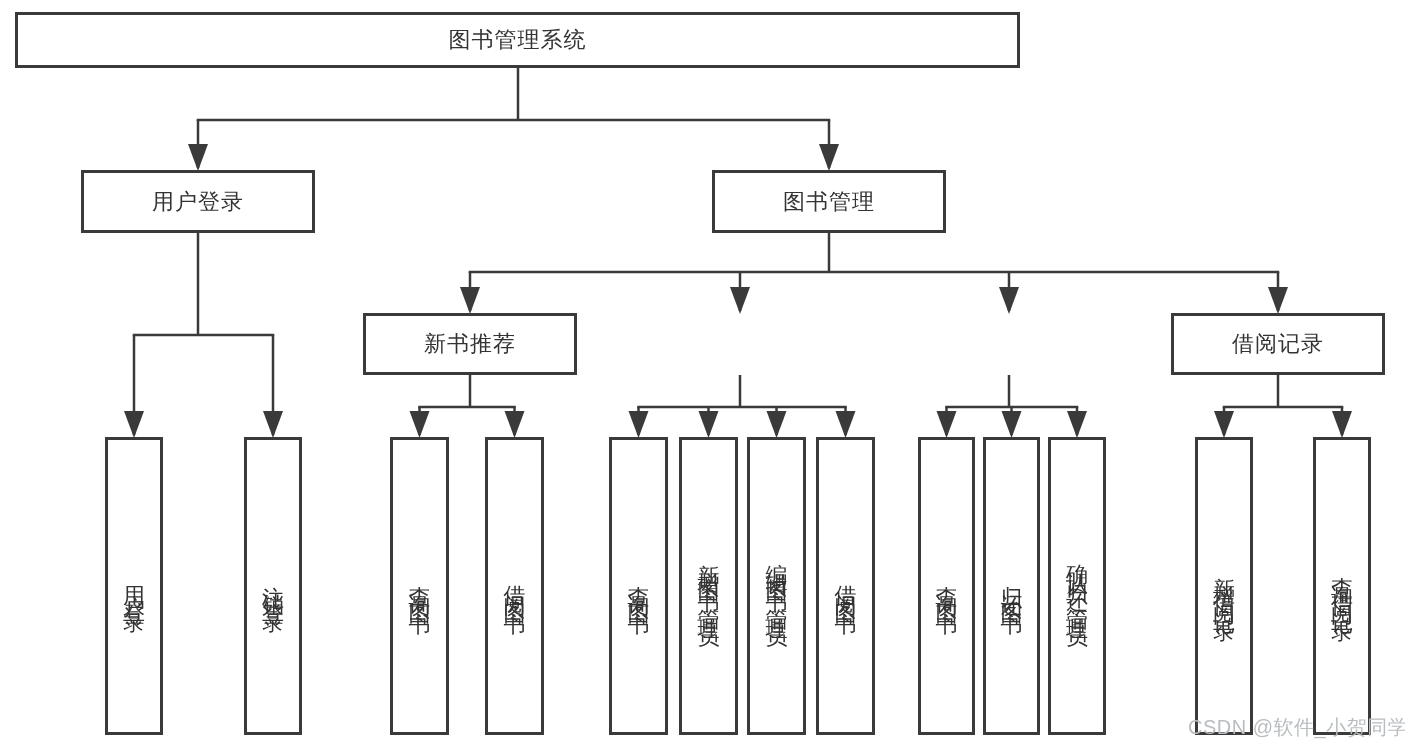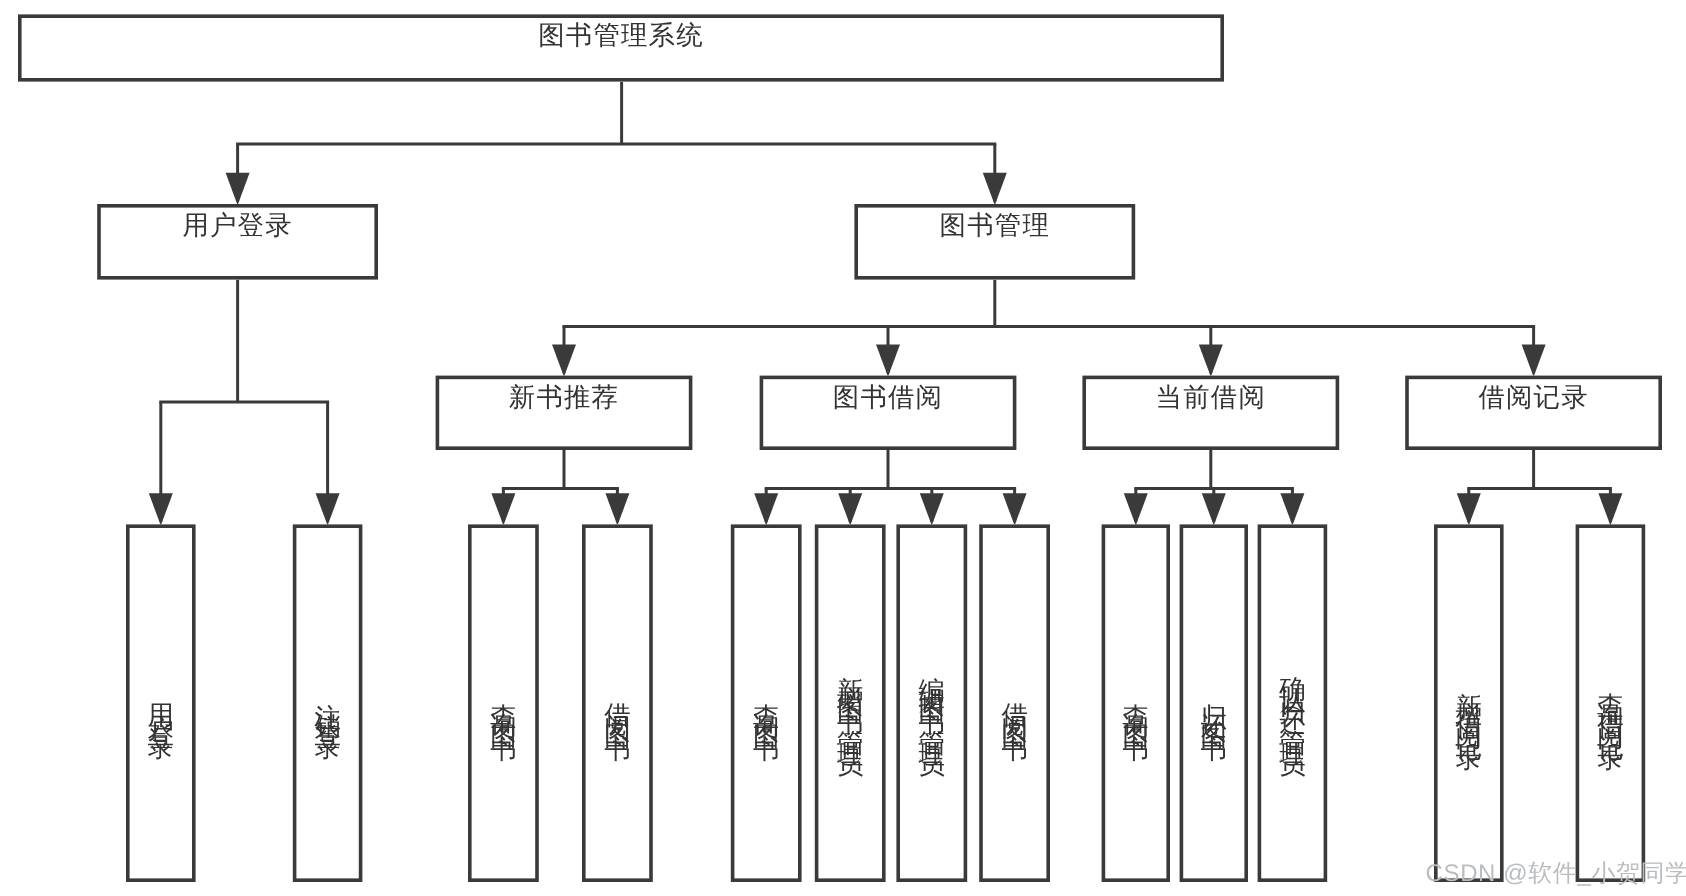--- a/index.html
+++ b/index.html
@@ -9,21 +9,21 @@
     background:var(--bg,#ffffff);
     font-family:"Liberation Sans","DejaVu Sans",sans-serif;
     overflow:hidden;
   }
   .wires { position:absolute; left:0; top:0; width:1405px; height:747px; }
   .wires line { stroke:var(--line,#3a3a3a); stroke-width:2.5; }
   .wires polygon { fill:var(--line,#3a3a3a); }
   .node {
     position:absolute; background:#fff;
     border:3px solid var(--line,#3a3a3a);
-    display:flex; justify-content:center;
+    display:flex; align-items:center; justify-content:center;
     color:var(--text,#333333); font-size:22px; letter-spacing:1px;
     white-space:nowrap;
   }
   .leaf {
     position:absolute; top:437px; height:298px; background:#fff;
     border:3px solid var(--line,#3a3a3a);
     display:flex; align-items:center; justify-content:center;
     color:var(--text,#333333); font-size:22px; overflow:hidden;
   }
   .leaf .v {
@@ -124,26 +124,20 @@
   <div class="node" style="left:81px;top:170px;width:234px;height:63px;">
     <span>用户登录</span>
   </div>
   <div class="node" style="left:363px;top:313px;width:214px;height:62px;">
     <span>新书推荐</span>
   </div>
 
   <div class="node" style="left:712px;top:170px;width:234px;height:63px;">
     <span>图书管理</span>
   </div>
-  <div class="node" style="left:633px;top:313px;width:214px;height:62px;">
-    <span>图书借阅</span>
-  </div>
-  <div class="node" style="left:902px;top:313px;width:214px;height:62px;">
-    <span>当前借阅</span>
-  </div>
   <div class="node" style="left:1171px;top:313px;width:214px;height:62px;">
     <span>借阅记录</span>
   </div>
 
   <div class="leaf" style="left:105px;width:58px;">
     <span class="v">用户登录</span>
   </div>
   <div class="leaf" style="left:244px;width:58px;">
     <span class="v">注销登录</span>
   </div>

